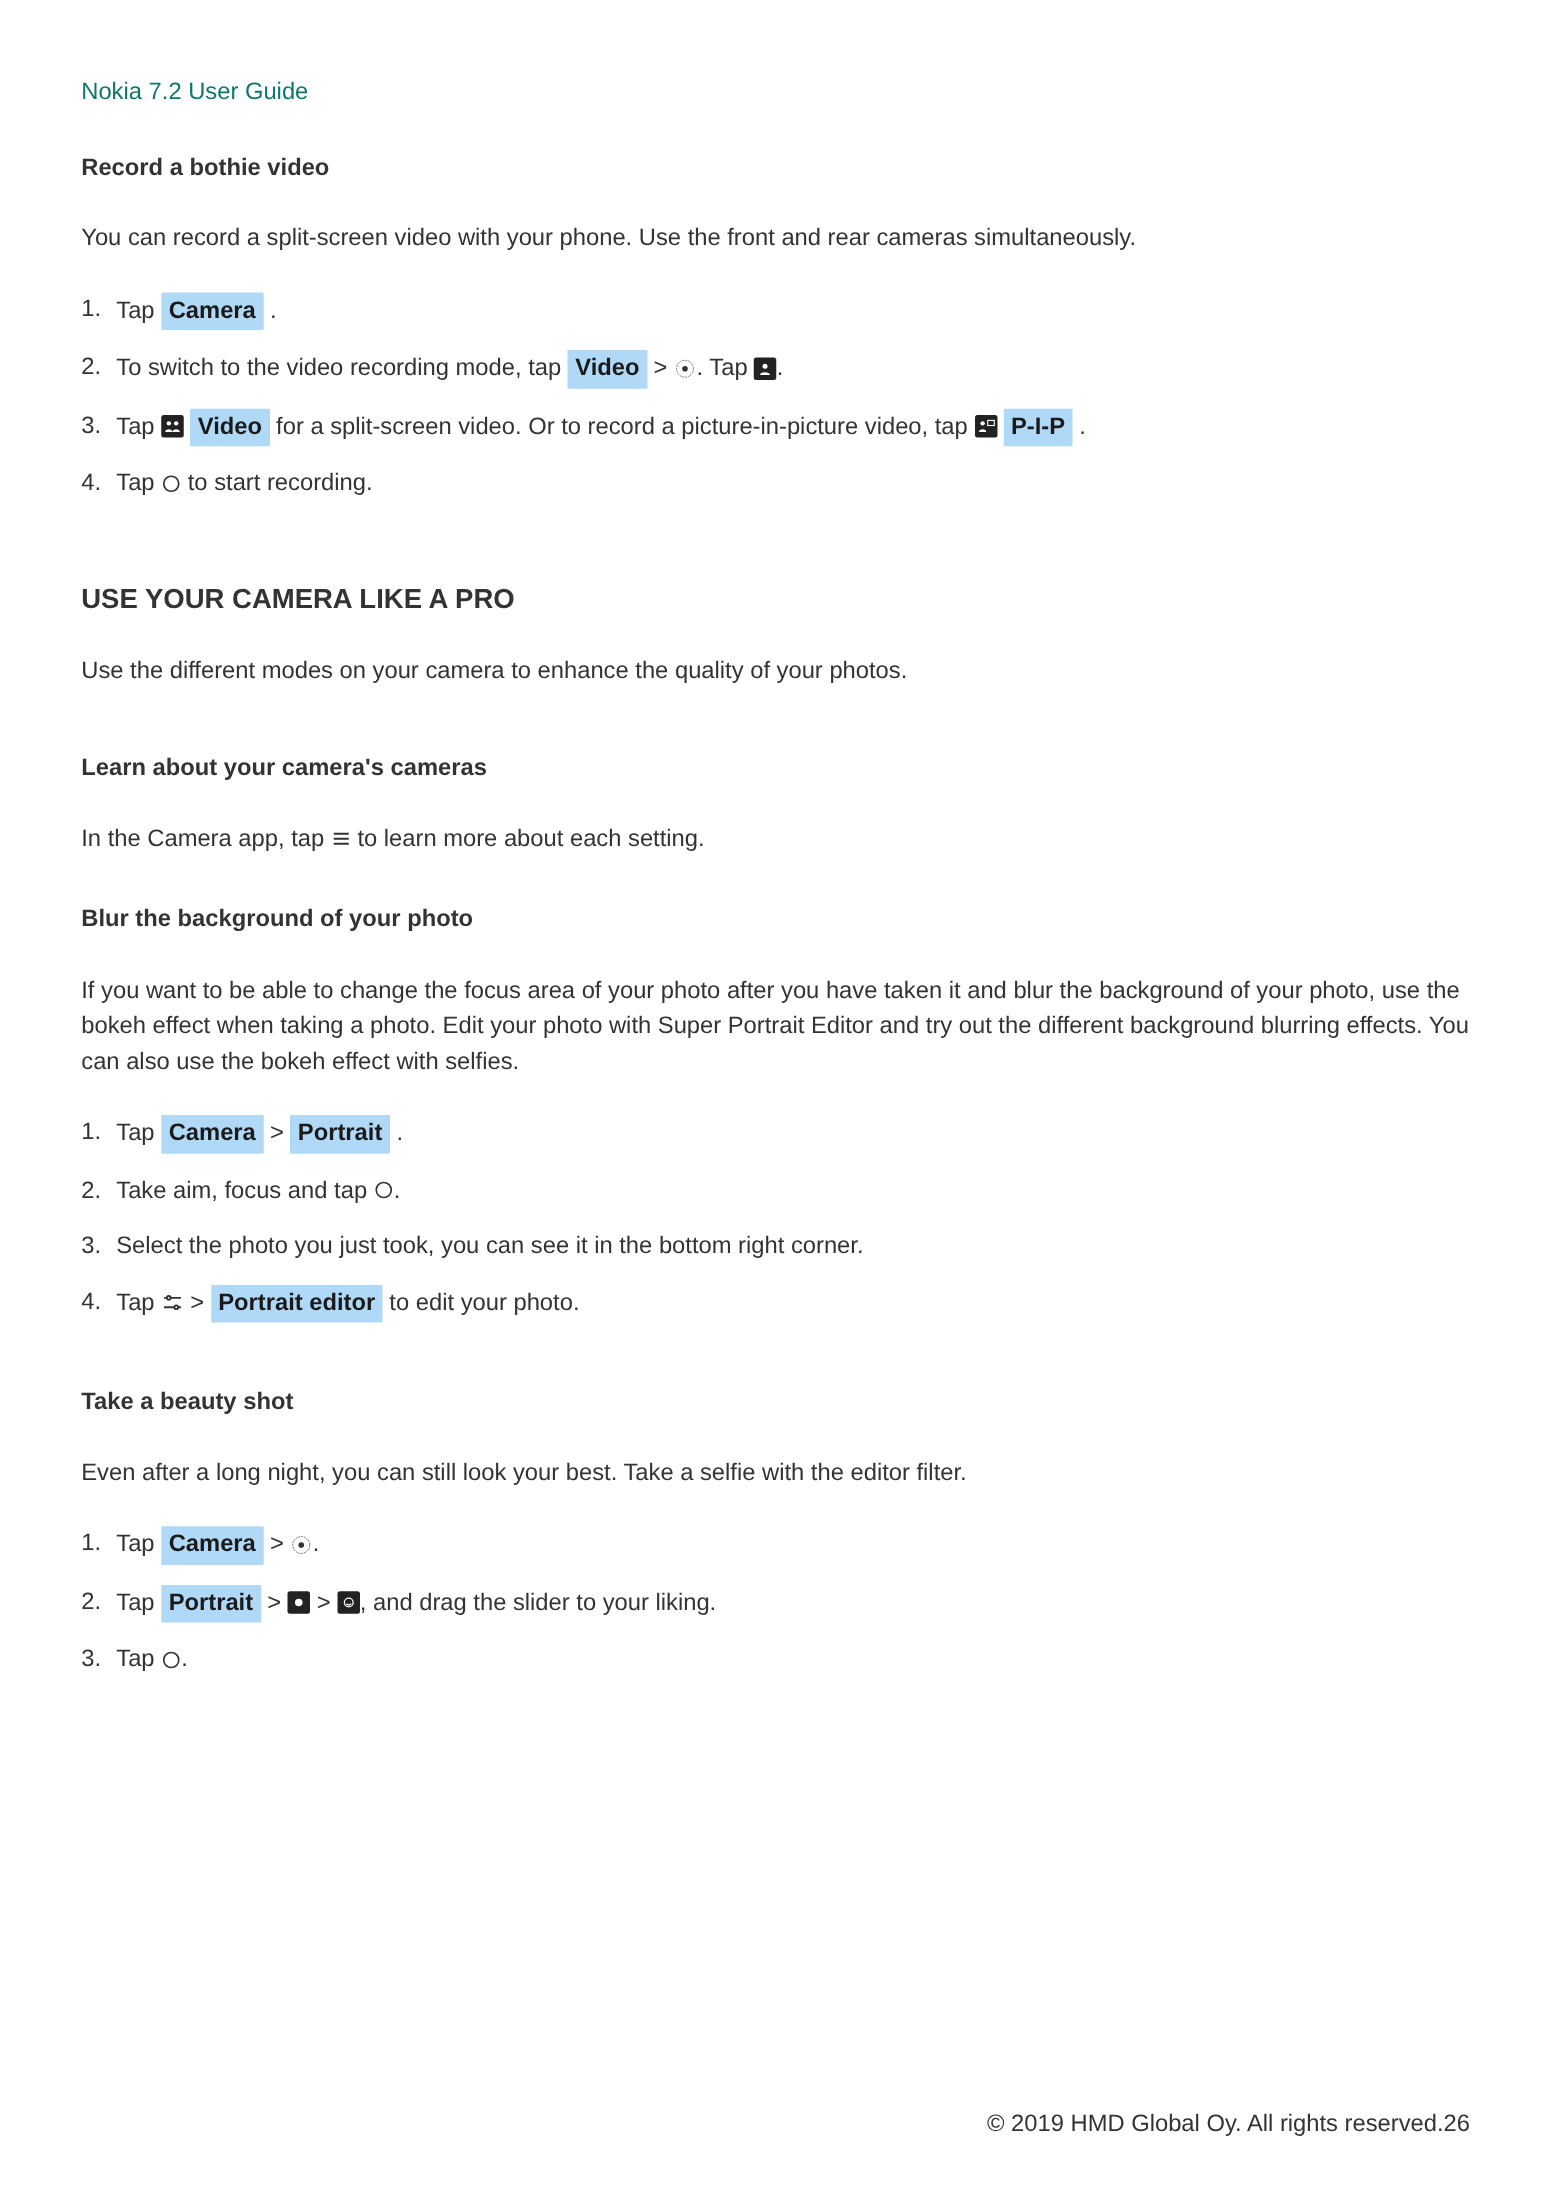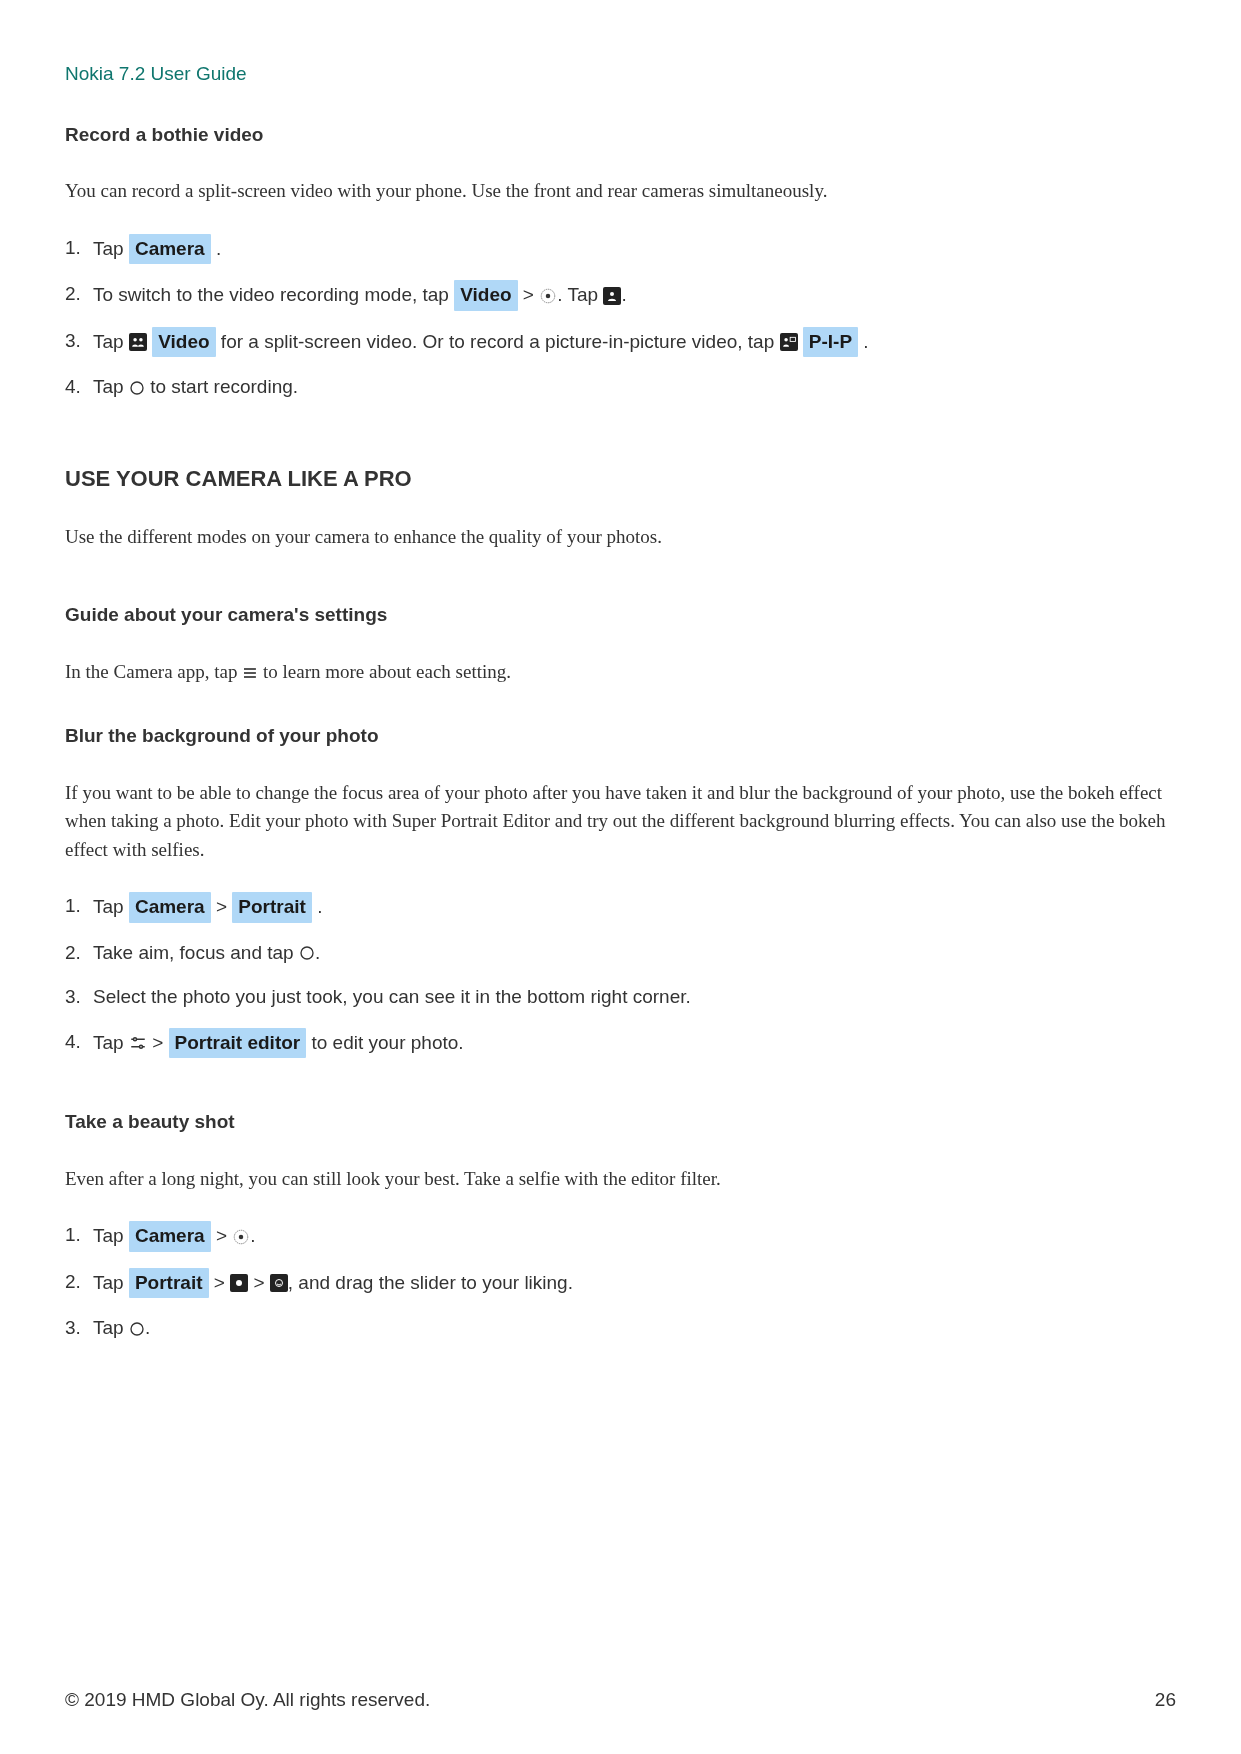--- a/index.html
+++ b/index.html
@@ -30,21 +30,20 @@
       margin-top: 24px;
     }
     .h2 {
       font-weight: bold;
       font-size: 22px;
       margin-top: 60px;
       margin-bottom: 28px;
     }
     .body-text {
       margin-bottom: 28px;
-      font-family: Liberation Serif, serif;
     }
     .num-list {
       list-style: none;
       counter-reset: item;
       padding-left: 0;
       margin-bottom: 28px;
     }
     .num-list li {
       position: relative;
       padding-left: 28px;
@@ -79,21 +78,21 @@
       border-radius: 2px;
       align-items: center;
       justify-content: center;
     }
     .footer {
       position: absolute;
       bottom: 40px;
       left: 65px;
       right: 65px;
       display: flex;
-      justify-content: space-between;
+      justify-content: flex-end;
       font-size: 19px;
     }
   </style>
 </head>
 <body>
 
 <div class="header-title">Nokia 7.2 User Guide</div>
 
 <div class="section-title">Record a bothie video</div>
 <p class="body-text">You can record a split-screen video with your phone. Use the front and rear cameras simultaneously.</p>
@@ -135,21 +134,21 @@
         <svg width="16" height="16" viewBox="0 0 24 24">
           <circle cx="12" cy="12" r="9" fill="none" stroke="#333" stroke-width="2"></circle>
         </svg>
       </span><span> to start recording.</span>
   </li>
 </ol>
 
 <div class="h2">USE YOUR CAMERA LIKE A PRO</div>
 <p class="body-text">Use the different modes on your camera to enhance the quality of your photos.</p>
 
-<div class="section-title" style="margin-top:50px">Guide about your camera's settings</div>
+<div class="section-title" style="margin-top:50px">Learn about your camera's cameras</div>
 <p class="body-text">
   <span>In the Camera app, tap </span><span class="icon-generic">
       <svg width="16" height="14" viewBox="0 0 24 20">
         <line x1="3" y1="4" x2="21" y2="4" stroke="#333" stroke-width="2.5"></line>
         <line x1="3" y1="10" x2="21" y2="10" stroke="#333" stroke-width="2.5"></line>
         <line x1="3" y1="16" x2="21" y2="16" stroke="#333" stroke-width="2.5"></line>
       </svg>
     </span><span> to learn more about each setting.</span>
 </p>
 

